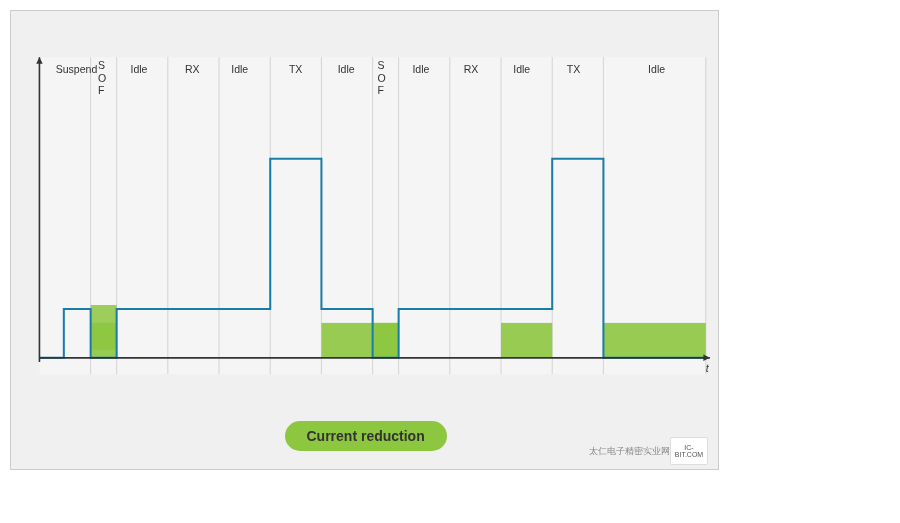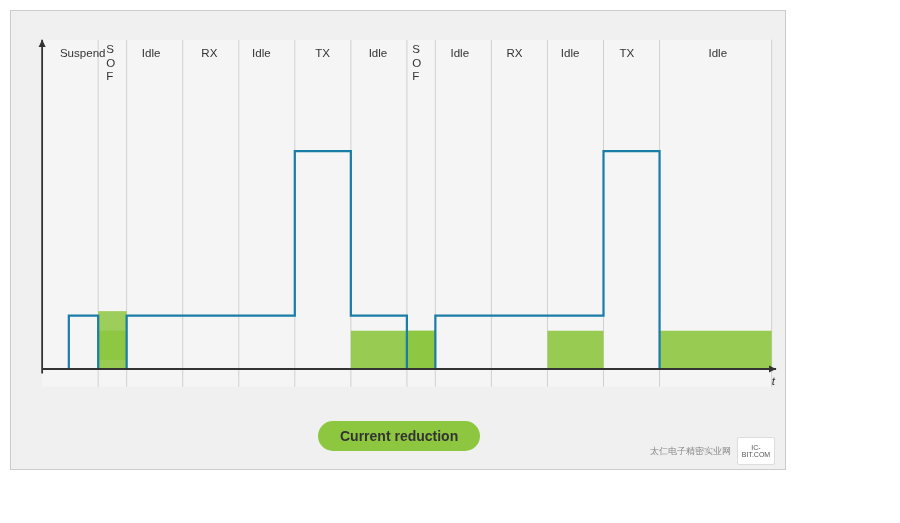--- a/index.html
+++ b/index.html
@@ -8,21 +8,21 @@
       height: 523px;
       background: #ffffff;
       font-family: Arial, sans-serif;
       overflow: hidden;
       position: relative;
     }
     .chart-container {
       position: absolute;
       top: 10px;
       left: 10px;
-      width: 776px;
+      width: 709px;
       height: 460px;
       background: #f0f0f0;
       border: 1px solid #ccc;
     }
     
     .current-reduction-label {
       position: absolute;
       bottom: 18px;
       left: 50%;
       transform: translateX(-60px);
@@ -34,21 +34,20 @@
       border-radius: 15px;
       white-space: nowrap;
     }
     
     .watermark {
       position: absolute;
       bottom: 4px;
       right: 10px;
       display: flex;
       align-items: center;
-      gap: 6px;
     }
     .watermark-text {
       font-size: 9px;
       color: #888;
     }
     .watermark-logo {
       width: 38px;
       height: 28px;
       background: #fff;
       border: 1px solid #ddd;

